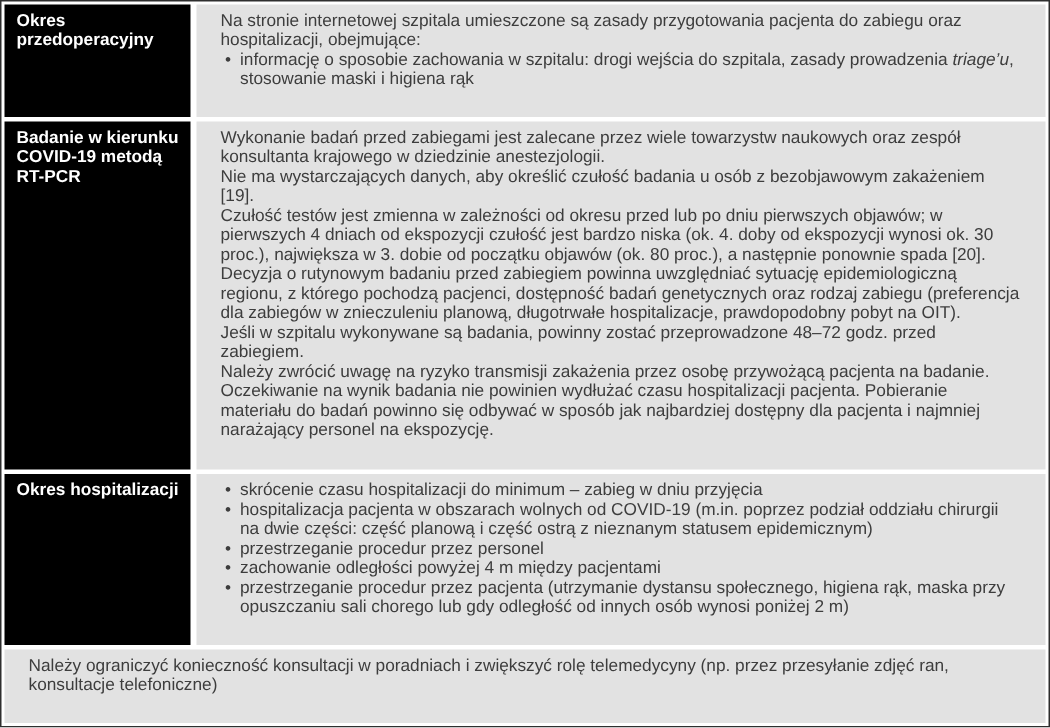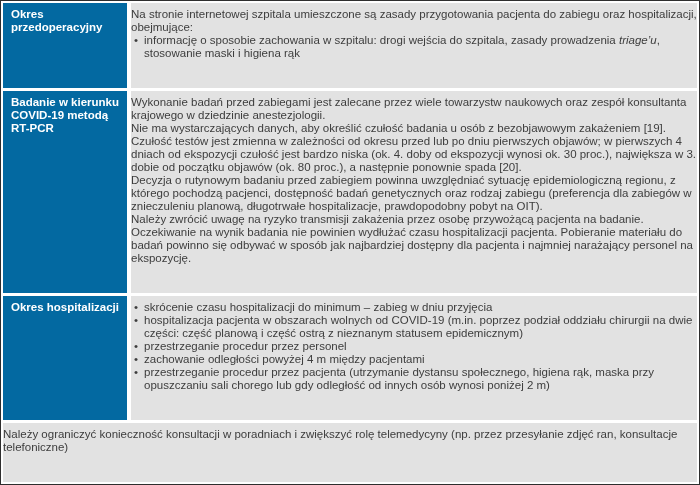--- a/index.html
+++ b/index.html
@@ -9,28 +9,28 @@
     border:1px solid #2e2e2e;
     background:#ffffff;
     padding:2px;
     display:flex;flex-direction:column;gap:3px;
     font-family:"Liberation Sans","DejaVu Sans",sans-serif;
     font-size:11.5px;line-height:13px;
   }
   .row{display:flex;gap:4px;flex:1 1 auto;}
   .hdr{
     flex:0 0 124px;width:124px;
-    background:#0369a1;color:#ffffff;
+    background:#000000;color:#ffffff;
     font-weight:bold;
     padding:5px 8px;
   }
   .bdy{
     flex:1 1 auto;
     background:#e2e2e2;color:#3d3d3d;
-    padding:5px 0;
+    padding:5px 16px;
   }
   .p{margin:0;}
   .li{margin:0;padding-left:13px;position:relative;}
   .li::before{content:"\2022";position:absolute;left:3px;top:0;}
   i{font-style:italic;margin-top:28px;}
 </style>
 </head>
 <body>
 
 <div class="tbl" id="tbl">
@@ -41,20 +41,21 @@
         <div class="li">informację o sposobie zachowania w szpitalu: drogi wejścia do szpitala, zasady prowadzenia <i>triage’u</i>, stosowanie maski i higiena rąk</div>
       </div>
     </div>
     <div class="row">
       <div class="hdr">Badanie w kierunku COVID-19 metodą RT-PCR</div>
       <div class="bdy">
         <div class="p">Wykonanie badań przed zabiegami jest zalecane przez wiele towarzystw naukowych oraz zespół konsultanta krajowego w dziedzinie anestezjologii.</div>
         <div class="p">Nie ma wystarczających danych, aby określić czułość badania u osób z bezobjawowym zakażeniem [19].</div>
         <div class="p">Czułość testów jest zmienna w zależności od okresu przed lub po dniu pierwszych objawów; w pierwszych 4 dniach od ekspozycji czułość jest bardzo niska (ok. 4. doby od ekspozycji wynosi ok. 30 proc.), największa w 3. dobie od początku objawów (ok. 80 proc.), a następnie ponownie spada [20].</div>
         <div class="p">Decyzja o rutynowym badaniu przed zabiegiem powinna uwzględniać sytuację epidemiologiczną regionu, z którego pochodzą pacjenci, dostępność badań genetycznych oraz rodzaj zabiegu (preferencja dla zabiegów w znieczuleniu planową, długotrwałe hospitalizacje, prawdopodobny pobyt na OIT).</div>
+        <div class="p">Jeśli w szpitalu wykonywane są badania, powinny zostać przeprowadzone 48–72 godz. przed zabiegiem.</div>
         <div class="p">Należy zwrócić uwagę na ryzyko transmisji zakażenia przez osobę przywożącą pacjenta na badanie.</div>
         <div class="p">Oczekiwanie na wynik badania nie powinien wydłużać czasu hospitalizacji pacjenta. Pobieranie materiału do badań powinno się odbywać w sposób jak najbardziej dostępny dla pacjenta i najmniej narażający personel na ekspozycję.</div>
       </div>
     </div>
     <div class="row">
       <div class="hdr">Okres hospitalizacji</div>
       <div class="bdy">
         <div class="li">skrócenie czasu hospitalizacji do minimum – zabieg w dniu przyjęcia</div>
         <div class="li">hospitalizacja pacjenta w obszarach wolnych od COVID-19 (m.in. poprzez podział oddziału chirurgii na dwie części: część planową i część ostrą z nieznanym statusem epidemicznym)</div>
         <div class="li">przestrzeganie procedur przez personel</div>

